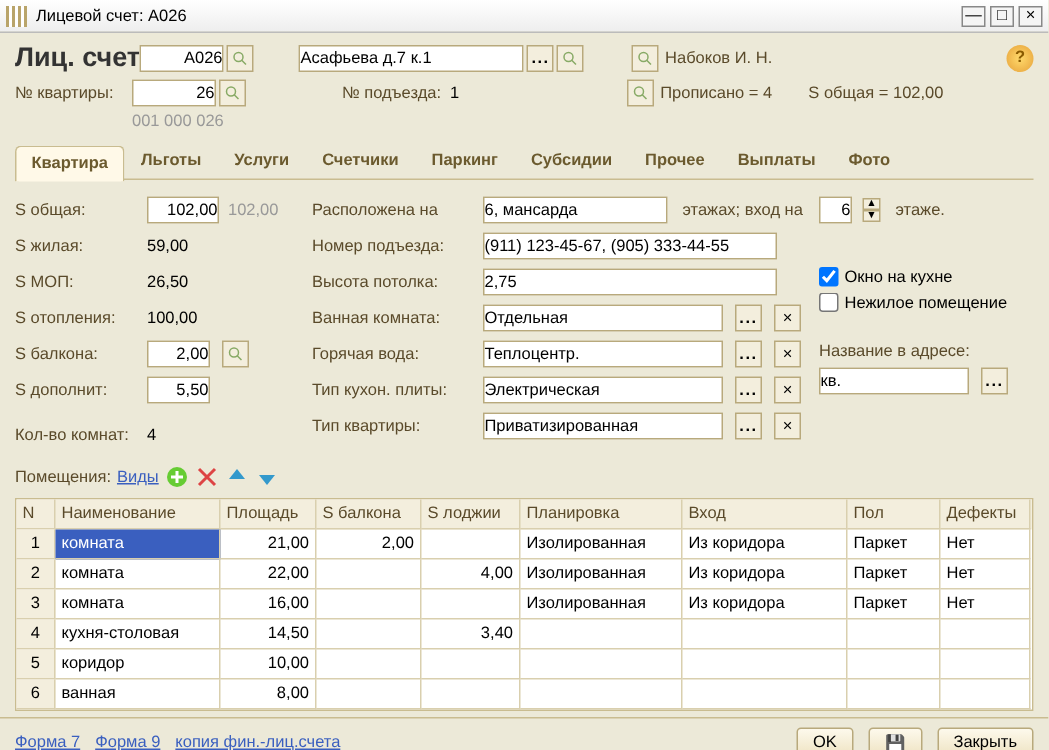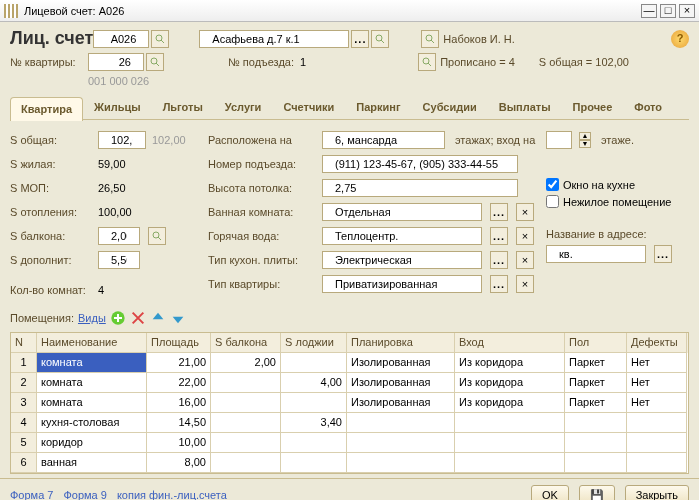--- a/index.html
+++ b/index.html
@@ -4,21 +4,21 @@
 <style>
 * { box-sizing: border-box; margin: 0; padding: 0; font-family: Tahoma, Arial, sans-serif; font-size: 11px; }
 body { background: #ece9d8; width: 699px; height: 500px; overflow: hidden; }
 .titlebar { background: linear-gradient(#fff,#eee); height: 22px; display: flex; align-items: center; padding: 0 4px; border-bottom: 1px solid #bbb; }
 .titlebar .ico { width: 14px; height: 14px; background: repeating-linear-gradient(90deg,#b9a46a,#b9a46a 2px,#fff 2px,#fff 4px); margin-right: 6px; }
 .titlebar .ttl { flex: 1; }
 .titlebar .wbtn { width: 16px; height: 14px; border: 1px solid #888; margin-left: 3px; background: #f5f5f5; text-align: center; line-height: 11px; cursor: pointer; }
 .content { padding: 6px 10px 4px; }
 .row { display: flex; align-items: center; margin-bottom: 4px; }
 .big { font-size: 18px; font-weight: bold; color: #333; }
-input, .inp { border: 1px solid #b8a97c; background: #fff; height: 18px; padding: 1px 12px; font-size: 11px; }
+input, .inp { border: 1px solid #b8a97c; background: #fff; height: 18px; padding: 1px 0; font-size: 11px; }
 .inp-r { text-align: right; }
 .sbtn { width: 18px; height: 18px; border: 1px solid #b8a97c; background: #f3eedd; display: inline-flex; align-items: center; justify-content: center; cursor: pointer; margin-left: 2px; }
 .sbtn svg { width: 10px; height: 10px; }
 .lbl { color: #5a4a2a; }
 .faint { color: #999; }
 .help { width: 18px; height: 18px; border-radius: 50%; background: radial-gradient(#ffd96b,#e6a13a); color: #8a5a00; text-align: center; line-height: 17px; font-weight: bold; margin-left: auto; }
 .tabs { display: flex; border-bottom: 1px solid #c9bc90; margin: 8px 0 10px; }
 .tab { padding: 5px 10px 6px; color: #6b5a2e; cursor: pointer; border: 1px solid transparent; border-bottom: none; font-weight: bold; }
 .tab.active { background: #fff9e8; border-color: #c9bc90; border-radius: 4px 4px 0 0; position: relative; top: 2px; }
 .grid2 { display: flex; gap: 8px; }
@@ -106,28 +106,27 @@
     <span class="lbl" style="margin-left:4px">Прописано = 4</span>
     <span class="lbl" style="margin-left:24px">S общая = 102,00</span>
   </div>
   <div class="row">
       <span style="width:78px"></span>
       <span class="faint">001 000 026</span>
     </div>
 
   <div class="tabs">
     <div class="tab active">Квартира</div>
-    <div class="tab">Жильцы</div>
     <div class="tab">Льготы</div>
     <div class="tab">Услуги</div>
     <div class="tab">Счетчики</div>
     <div class="tab">Паркинг</div>
     <div class="tab">Субсидии</div>
+    <div class="tab">Прочее</div>
     <div class="tab">Выплаты</div>
-    <div class="tab">Прочее</div>
     <div class="tab">Фото</div>
   </div>
 
   <div class="grid2">
     <div class="col" style="width:190px">
       <div class="fldrow">
           <span class="fl">S общая:</span>
           <input class="inp inp-r" style="width: 48px;" value="102,00">
           <span class="faint">102,00</span>
         </div>

